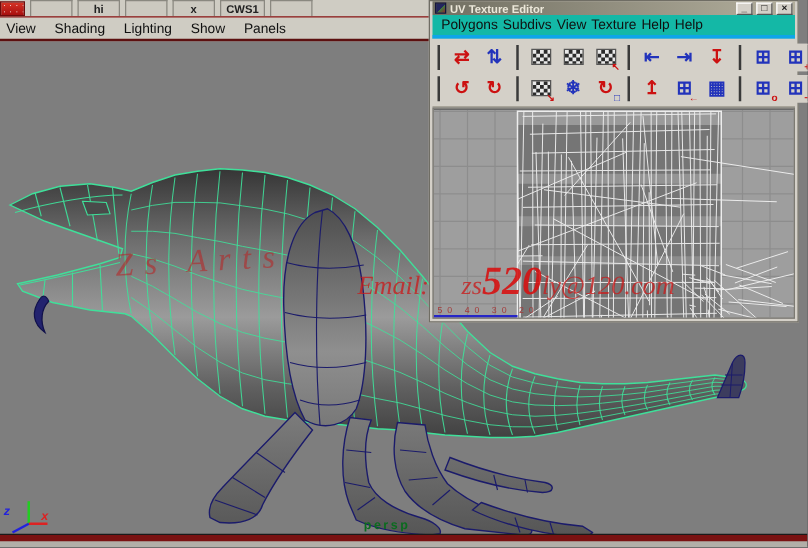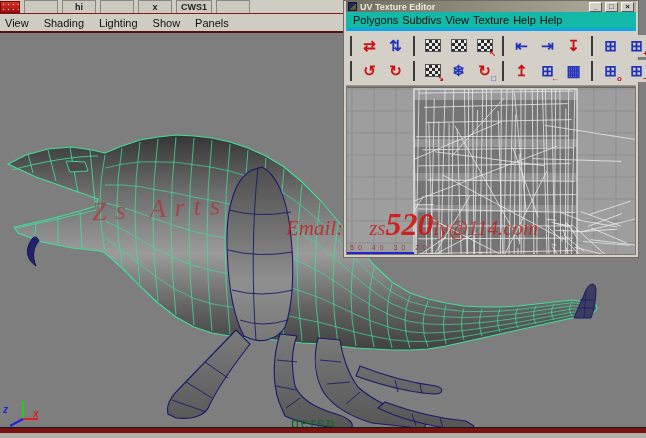--- a/index.html
+++ b/index.html
@@ -14,21 +14,21 @@
            background-image:radial-gradient(#ffffff 18%,transparent 20%),linear-gradient(#d63425,#a80f0f);
            background-size:5px 5px,100% 100%;}
   .shelftab{height:12px;min-width:24px;background:#ccc9c0;border:1px solid #8a8880;border-bottom:none;
             font-size:9px;font-weight:bold;color:#222;text-align:center;line-height:12px;padding:0 4px;}
   .menubar{position:absolute;left:0;top:13px;width:343px;height:17px;background:#cfccc3;z-index:4;
            border-top:1px solid #8c1616;border-bottom:2px solid #5c1010;box-sizing:content-box;
            display:flex;gap:15px;align-items:center;padding-left:5px;font-size:11px;color:#101010;}
   .menubar span{white-space:nowrap;}
 
   
-  .persp{position:absolute;left:291px;top:415px;z-index:5;font-size:14px;font-weight:normal;
+  .persp{position:absolute;left:291px;top:415px;z-index:5;font-size:10px;font-weight:bold;
          letter-spacing:2px;color:#0b6b1f;}
   .gizmo{position:absolute;left:2px;top:396px;z-index:5;width:50px;height:36px;}
   .gz-x{position:absolute;left:31px;top:12px;color:#dd2222;font-size:10px;font-weight:bold;font-style:italic;}
   .gz-z{position:absolute;left:1px;top:8px;color:#2222dd;font-size:10px;font-weight:bold;font-style:italic;}
   .creature{position:absolute;left:0;top:0;z-index:1;}
 
   
   .uvwin{position:absolute;left:343px;top:0;width:296px;height:258px;z-index:10;
          background:#d4d0c8;border:1px solid #6f6d64;box-sizing:border-box;
          display:flex;flex-direction:column;padding:0 2px 2px 2px;}
@@ -448,14 +448,14 @@
         <line x1="0" y1="166" x2="67" y2="166" stroke="#2626c8" stroke-width="2"></line>
         <text x="3" y="163" font-size="7" letter-spacing="4" fill="#a33a3a" font-family="Liberation Sans, sans-serif">50  40  30  20</text>
       </svg>
     </div>
   </div>
 
   <div class="rightstrip"></div>
   <div class="bottomstrip"></div>
 
   <div class="wm-brand">Zs Arts</div>
-  <div class="wm-email"><span>Email:</span><span class="gap"></span><span>zs</span><b>520</b><span>ly@114.com</span></div>
+  <div class="wm-email"><span>Email:</span><span class="gap"></span><span>zs</span><b>520</b><span>ly@120.com</span></div>
 </div>
 
 </body></html>

